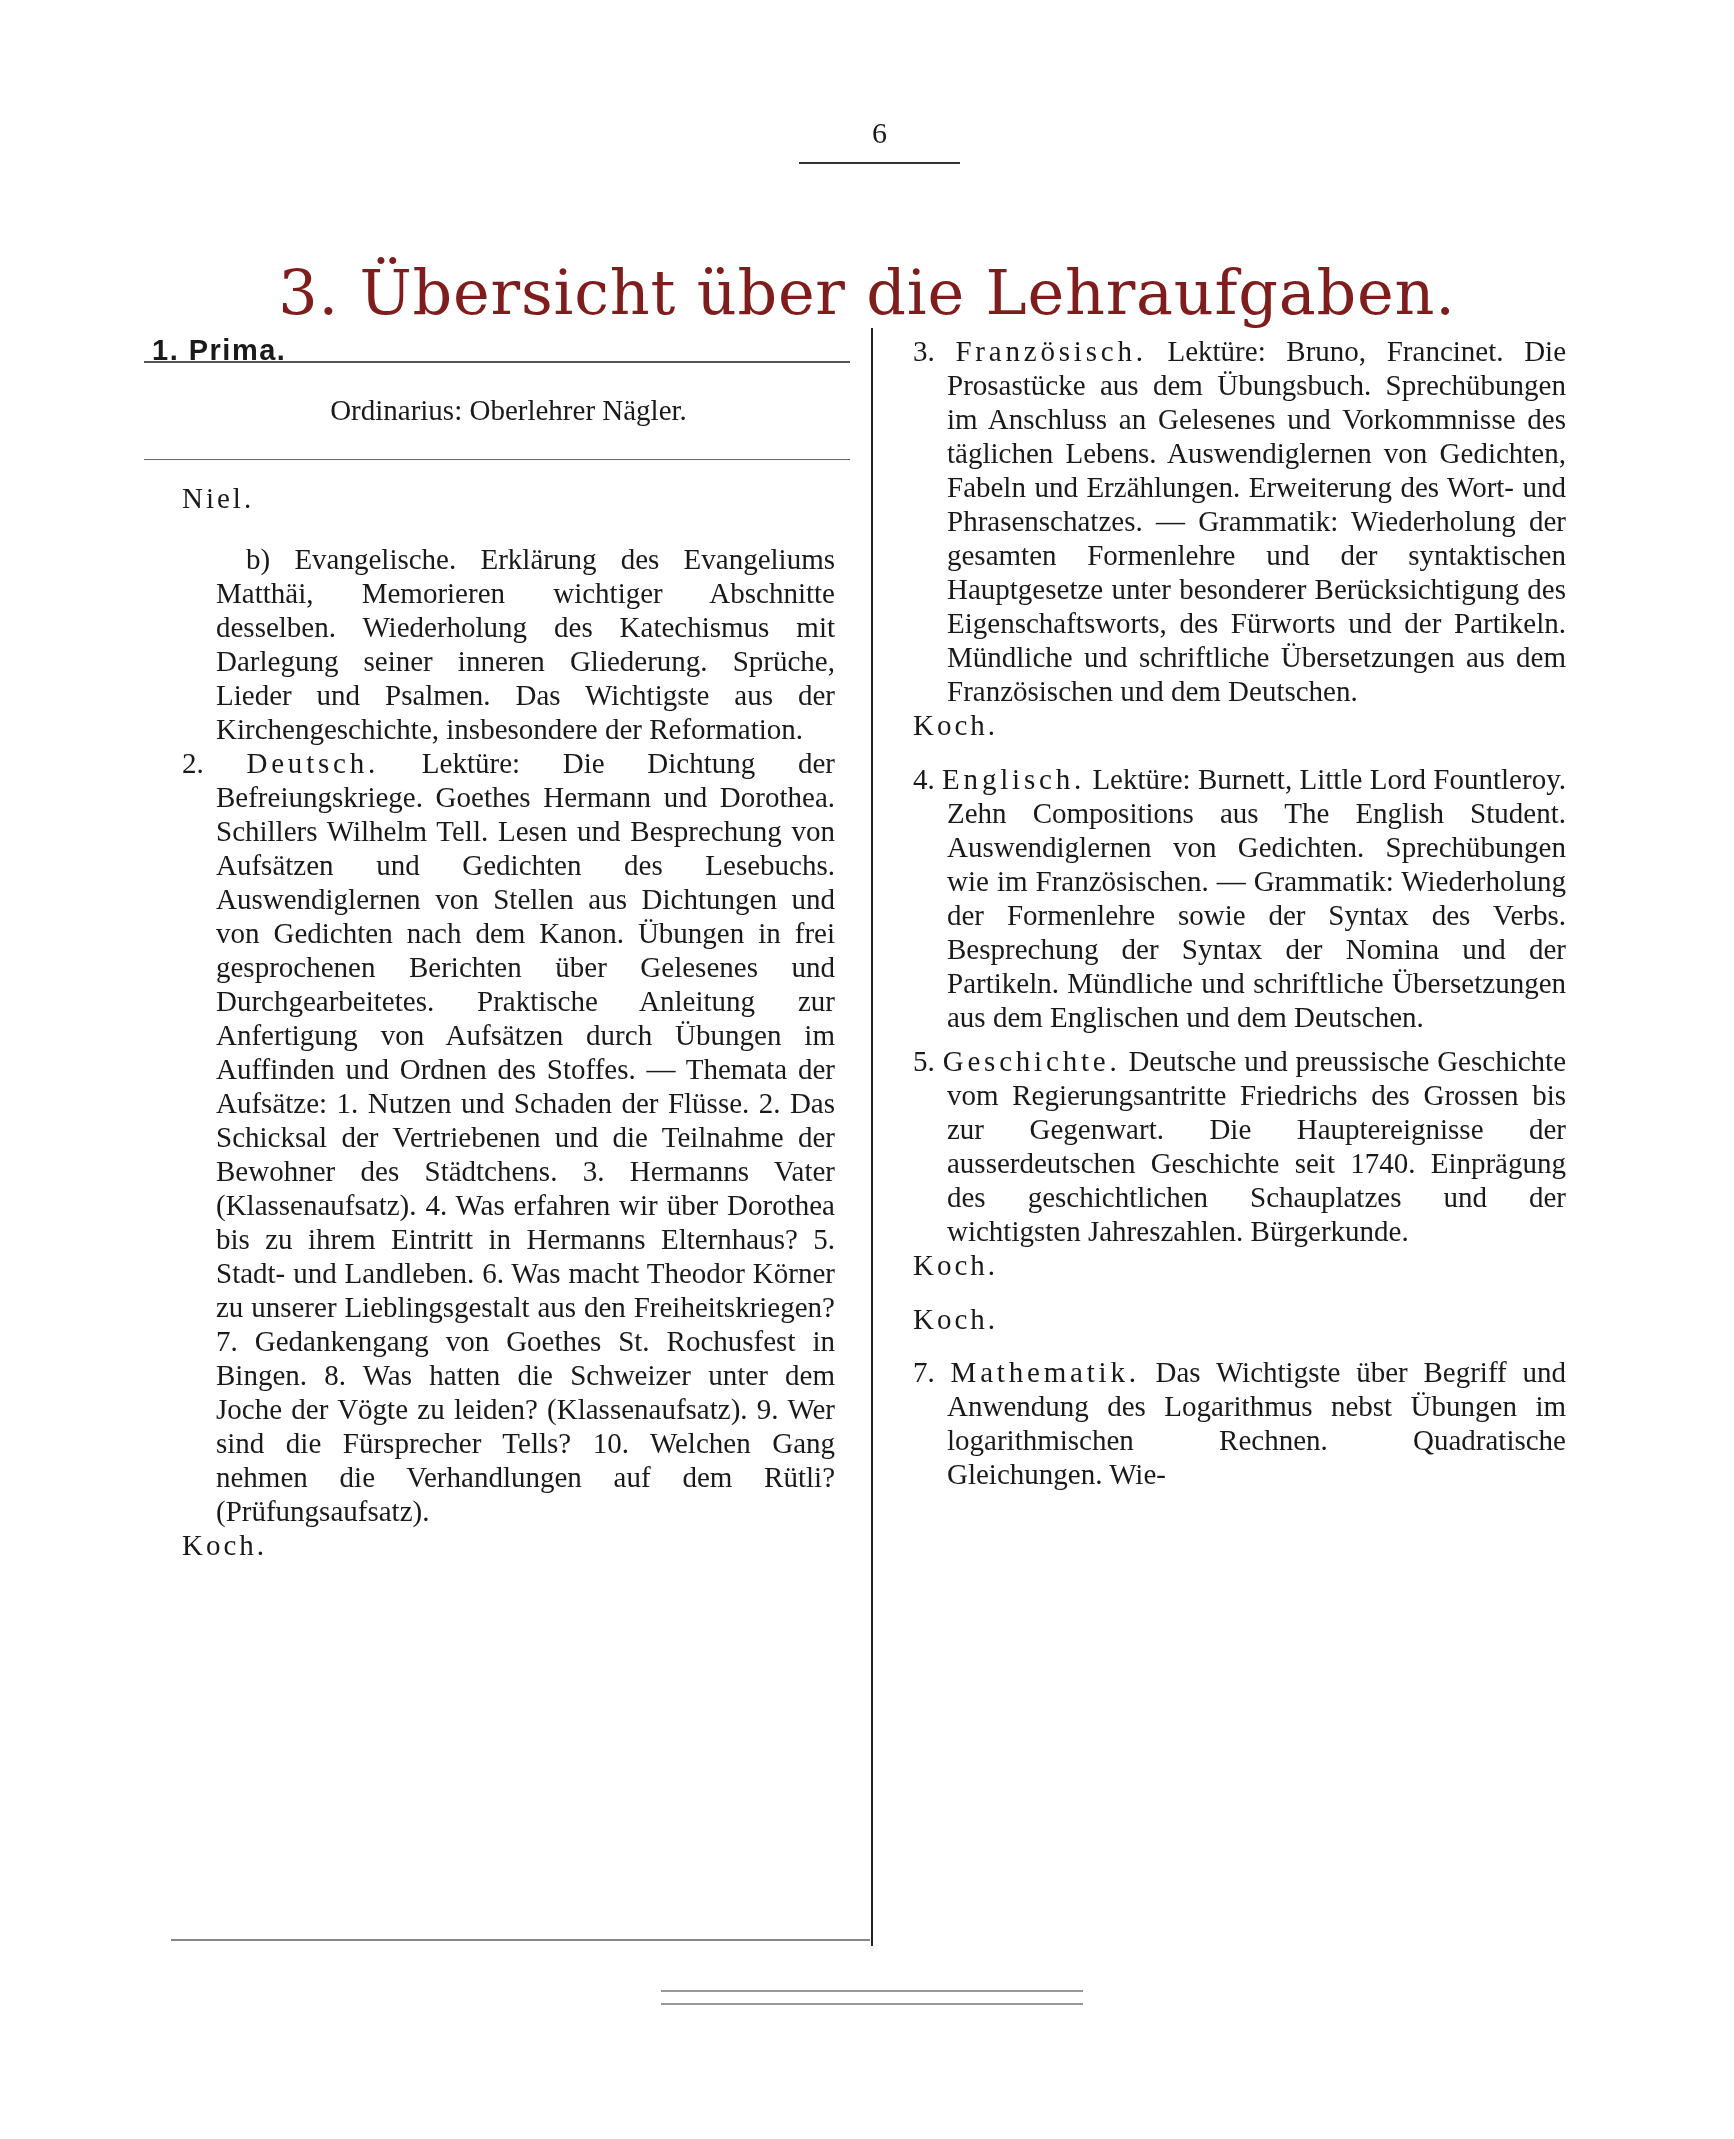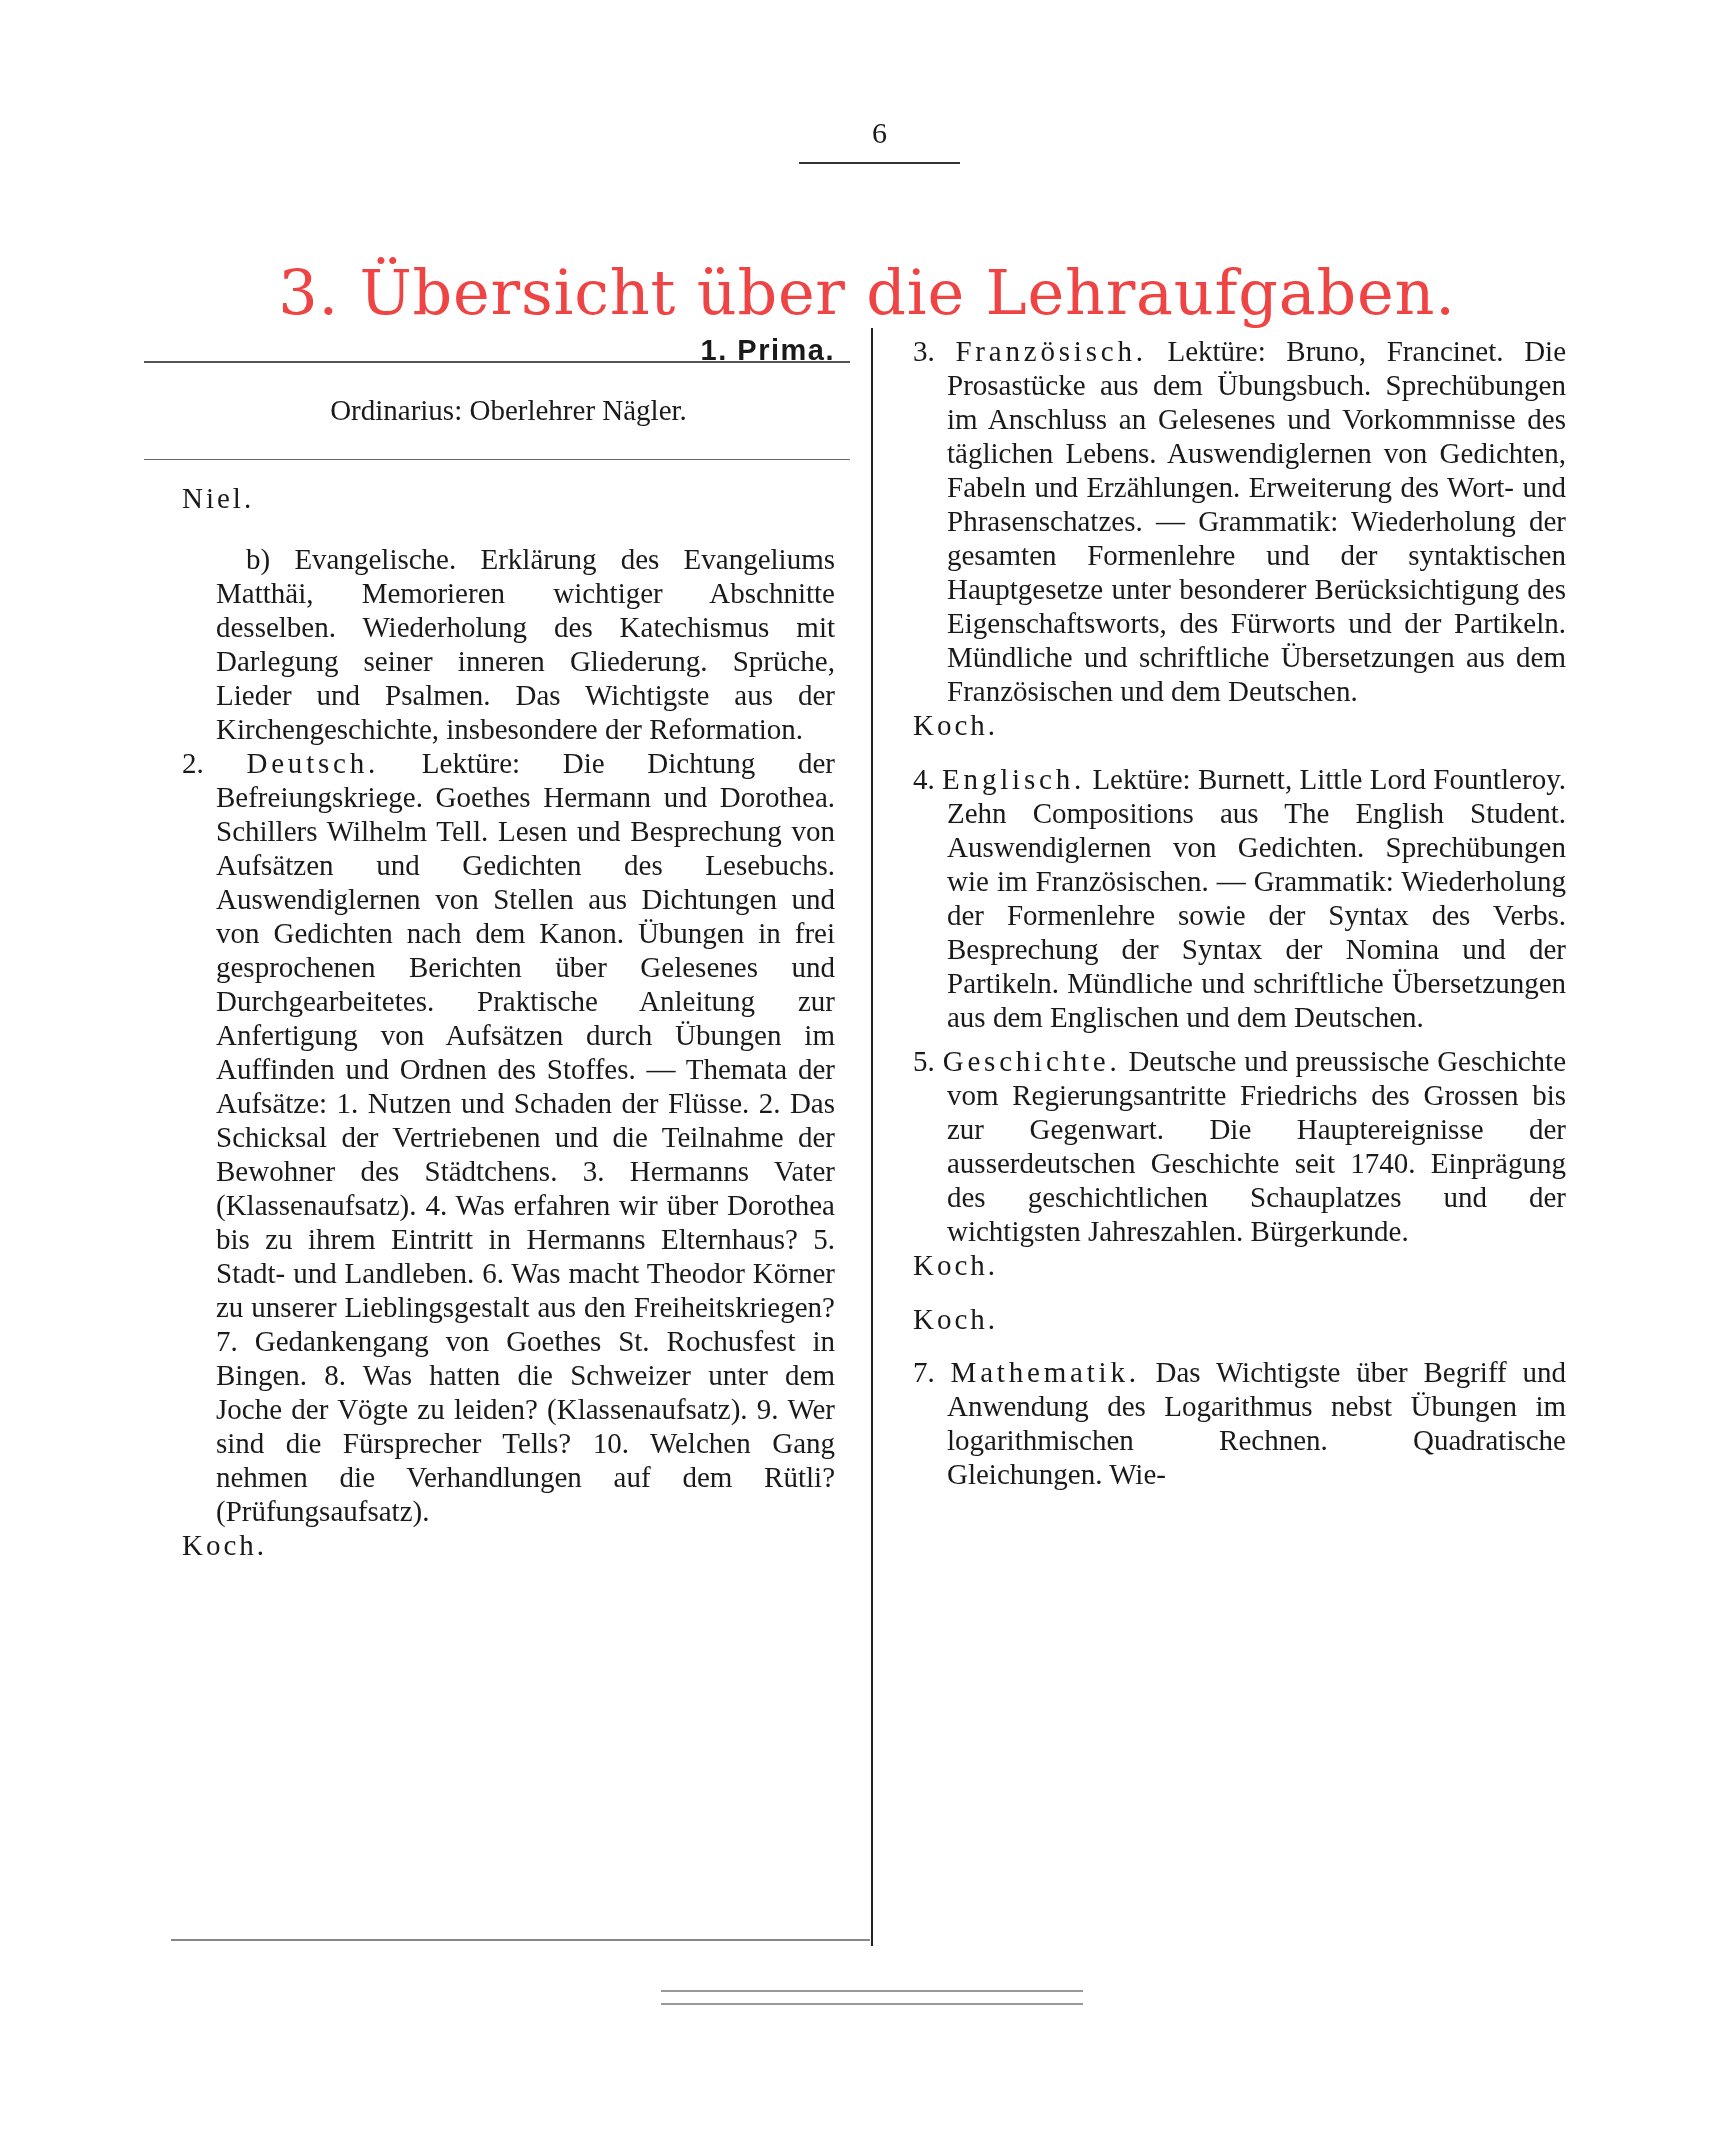--- a/index.html
+++ b/index.html
@@ -11,35 +11,35 @@
   .page-number {
     position: absolute; left: 798px; top: 114px; width: 163px;
     text-align: center; font-size: 30px; line-height: 38px;
   }
   .page-rule {
     position: absolute; left: 799px; top: 162px; width: 161px; height: 2.3px;
     background: #333;
   }
   .title {
     position: absolute; left: 0; top: 213px; width: 1734px; text-align: center;
-    font-size: 62px; line-height: 76px; letter-spacing: 0.8px; color: #ef4444;
+    font-size: 62px; line-height: 76px; letter-spacing: 0.8px; color: #7f1d1d;
     font-family: "DejaVu Serif", serif; font-weight: normal;
   }
   .col-divider {
     position: absolute; left: 871px; top: 328px; width: 2.3px; height: 1618px;
     background: #222;
   }
   .col {
     position: absolute; top: 334px; width: 653px;
     font-size: 29px; line-height: 34px; text-align: justify;
   }
   .col.left { left: 182px; }
   .col.right { left: 913px; }
   .class-heading {
-    text-align: right; font-family: "Liberation Sans", "DejaVu Sans", sans-serif;
+    text-align: left; font-family: "Liberation Sans", "DejaVu Sans", sans-serif;
     font-weight: bold; font-size: 29px; line-height: 33px; letter-spacing: 1.5px;
     margin-left: -30px; margin-right: 0;
   }
   .heading-rule {
     height: 1.5px; background: #555; margin: -6px -15px 30px -38px;
   }
   .ordinarius { text-align: center; margin: 0 0 32px 0; }
   .ord-rule { height: 1.5px; background: #666; margin: 0 -15px 21px -38px; }
   .item { margin: 0 0 0 0; }
   .item-p {

